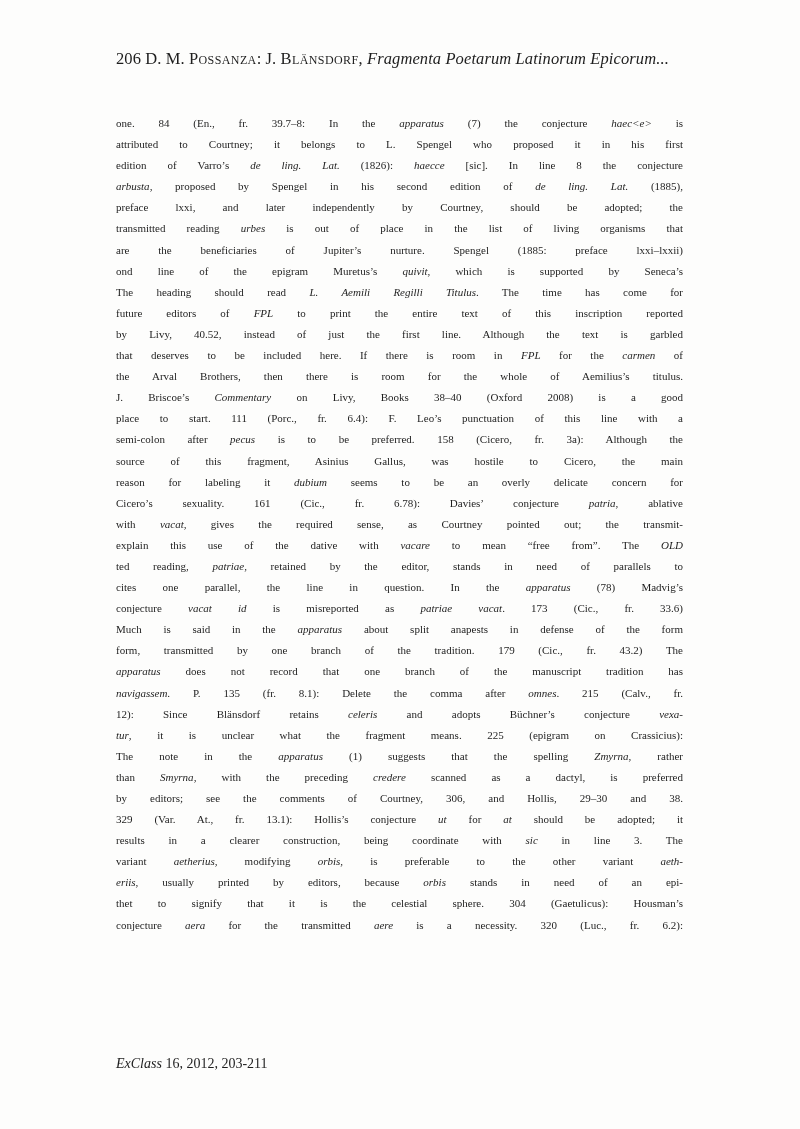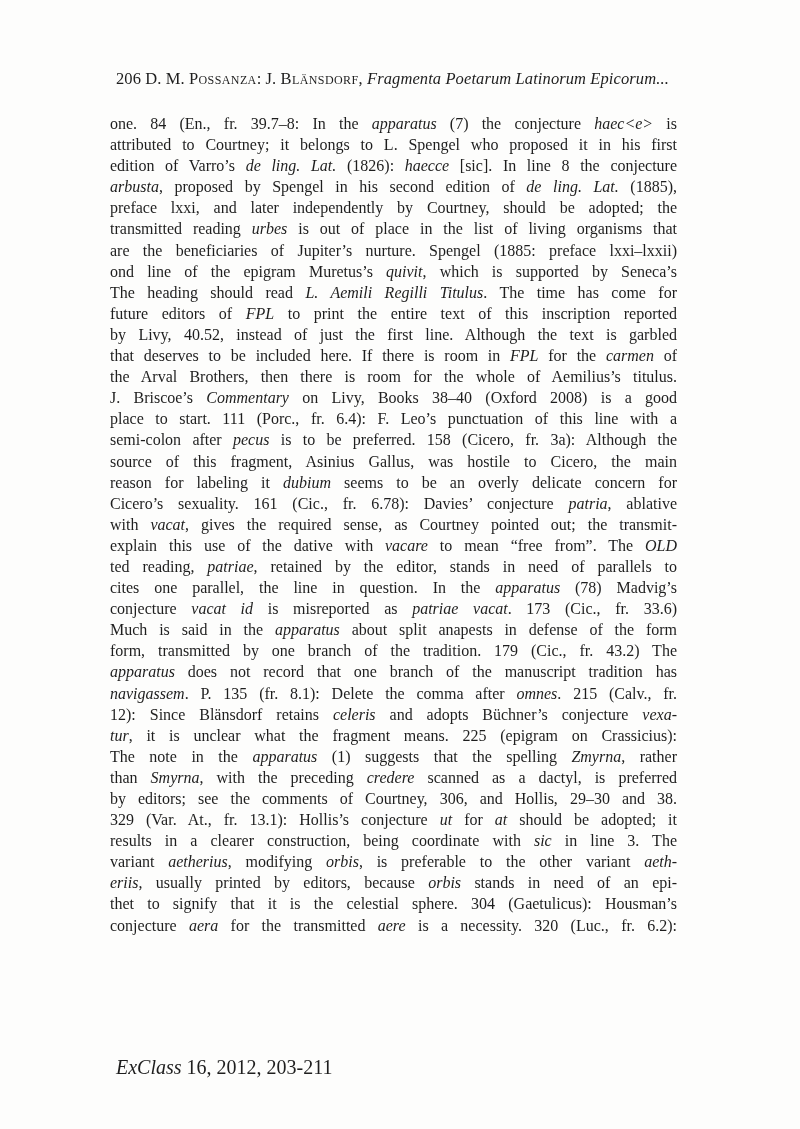--- a/index.html
+++ b/index.html
@@ -14,42 +14,41 @@
   .page { position: absolute; inset: 0; }
 
   .running-header {
     position: absolute;
     left: 116px; top: 49px;
     width: 568px;
     font-size: 16.5px;
     line-height: 20px;
     white-space: nowrap;
     letter-spacing: 0.1px;
-    margin-top: 20px;
   }
   .body-text {
     position: absolute;
-    left: 110px; top: 113px;
+    left: 116px; top: 113px;
     width: 567px;
-    font-size: 16px;
+    font-size: 11px;
   }
   .line {
     height: 21.1px;
     line-height: 21.1px;
     overflow: hidden;
     text-align: justify;
     text-align-last: justify;
   }
   
   .line::after { content: ""; display: inline-block; width: 100%; height: 0; }
 
   .footer {
     position: absolute;
     left: 116px; top: 1056px;
-    font-size: 20px;
+    font-size: 14px;
     white-space: nowrap;
   }
   .it { font-style: italic; }
   .sc { font-variant: small-caps; letter-spacing: 0.4px; }
 </style>
 </head>
 <body style="background: rgb(253, 253, 252); color: rgb(30, 30, 30);">
 
 <div class="page">
   <div class="running-header" id="running-header"><span>206 </span><span>D. M. </span><span class="sc">Possanza</span><span>: J. </span><span class="sc">Blänsdorf</span><span>, </span><span class="it">Fragmenta Poetarum Latinorum Epicorum...</span></div>

